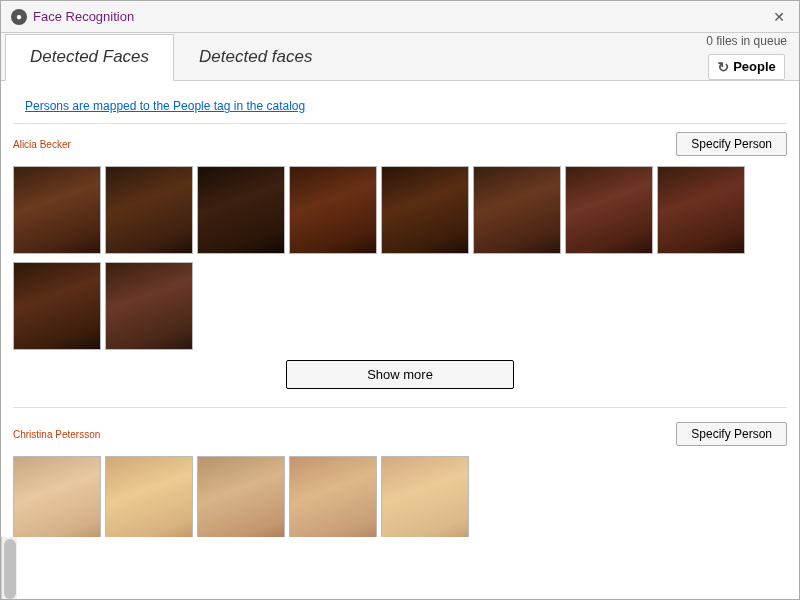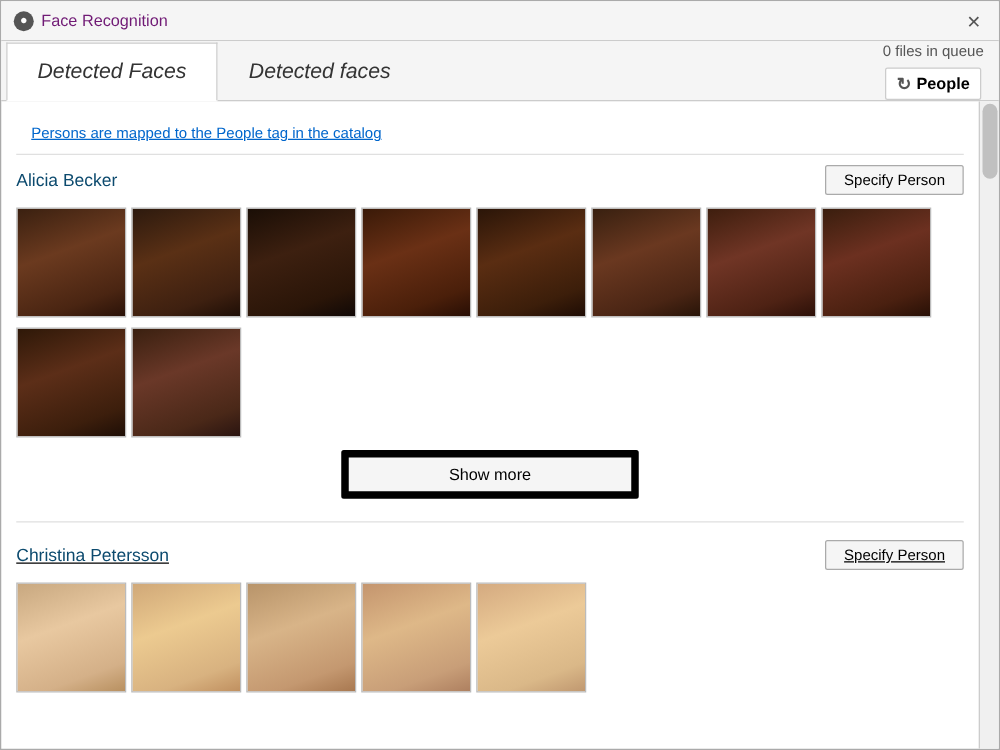--- a/index.html
+++ b/index.html
@@ -121,21 +121,21 @@
     }
     .refresh-icon {
       font-size: 14px;
       color: #555;
     }
 
     .content-area {
       flex: 1;
       overflow: hidden;
       display: flex;
-      flex-direction: row;
+      flex-direction: column;
     }
     .scroll-content {
       flex: 1;
       overflow-y: auto;
       padding: 10px 12px;
     }
     .scrollbar-track {
       width: 16px;
       background: #f0f0f0;
       border-left: 1px solid #ccc;
@@ -160,31 +160,31 @@
       margin-bottom: 8px;
       flex-shrink: 0;
     }
     .info-bar span { color: #0066cc; text-decoration: underline; cursor: pointer; }
 
     .person-section {
       border-bottom: 1px solid #e0e0e0;
       padding-bottom: 14px;
       margin-bottom: 14px;
     }
-    .person-section:last-child { border-bottom: none; text-decoration: underline; }
+    .person-section:last-child { border-bottom: none; }
 
     .person-header {
       display: flex;
       align-items: center;
       justify-content: space-between;
       margin-bottom: 10px;
     }
     .person-name {
-      font-size: 14px;
-      color: #0c4a6e;
+      font-size: 10px;
+      color: #c2410c;
       cursor: pointer;
       text-decoration: none;
     }
     .specify-btn {
       padding: 4px 14px;
       border: 1px solid #aaa;
       background: #f5f5f5;
       font-size: 12px;
       cursor: pointer;
       border-radius: 2px;
@@ -222,21 +222,21 @@
     .face-light-4 { background: linear-gradient(160deg, #c4956e 0%, #deb888 40%, #c89e78 80%, #ae8060 100%); }
     .face-light-5 { background: linear-gradient(160deg, #d4aa80 0%, #ecca98 40%, #dab888 80%, #c09870 100%); }
 
     .show-more-row {
       display: flex;
       justify-content: center;
       margin: 10px 0 4px 0;
     }
     .show-more-btn {
       padding: 6px 80px;
-      border: 6px solid #000000;
+      border: 1px solid #000000;
       background: #f5f5f5;
       font-size: 13px;
       cursor: pointer;
       border-radius: 2px;
     }
   </style>
 </head>
 <body>
 
 <div class="window">

